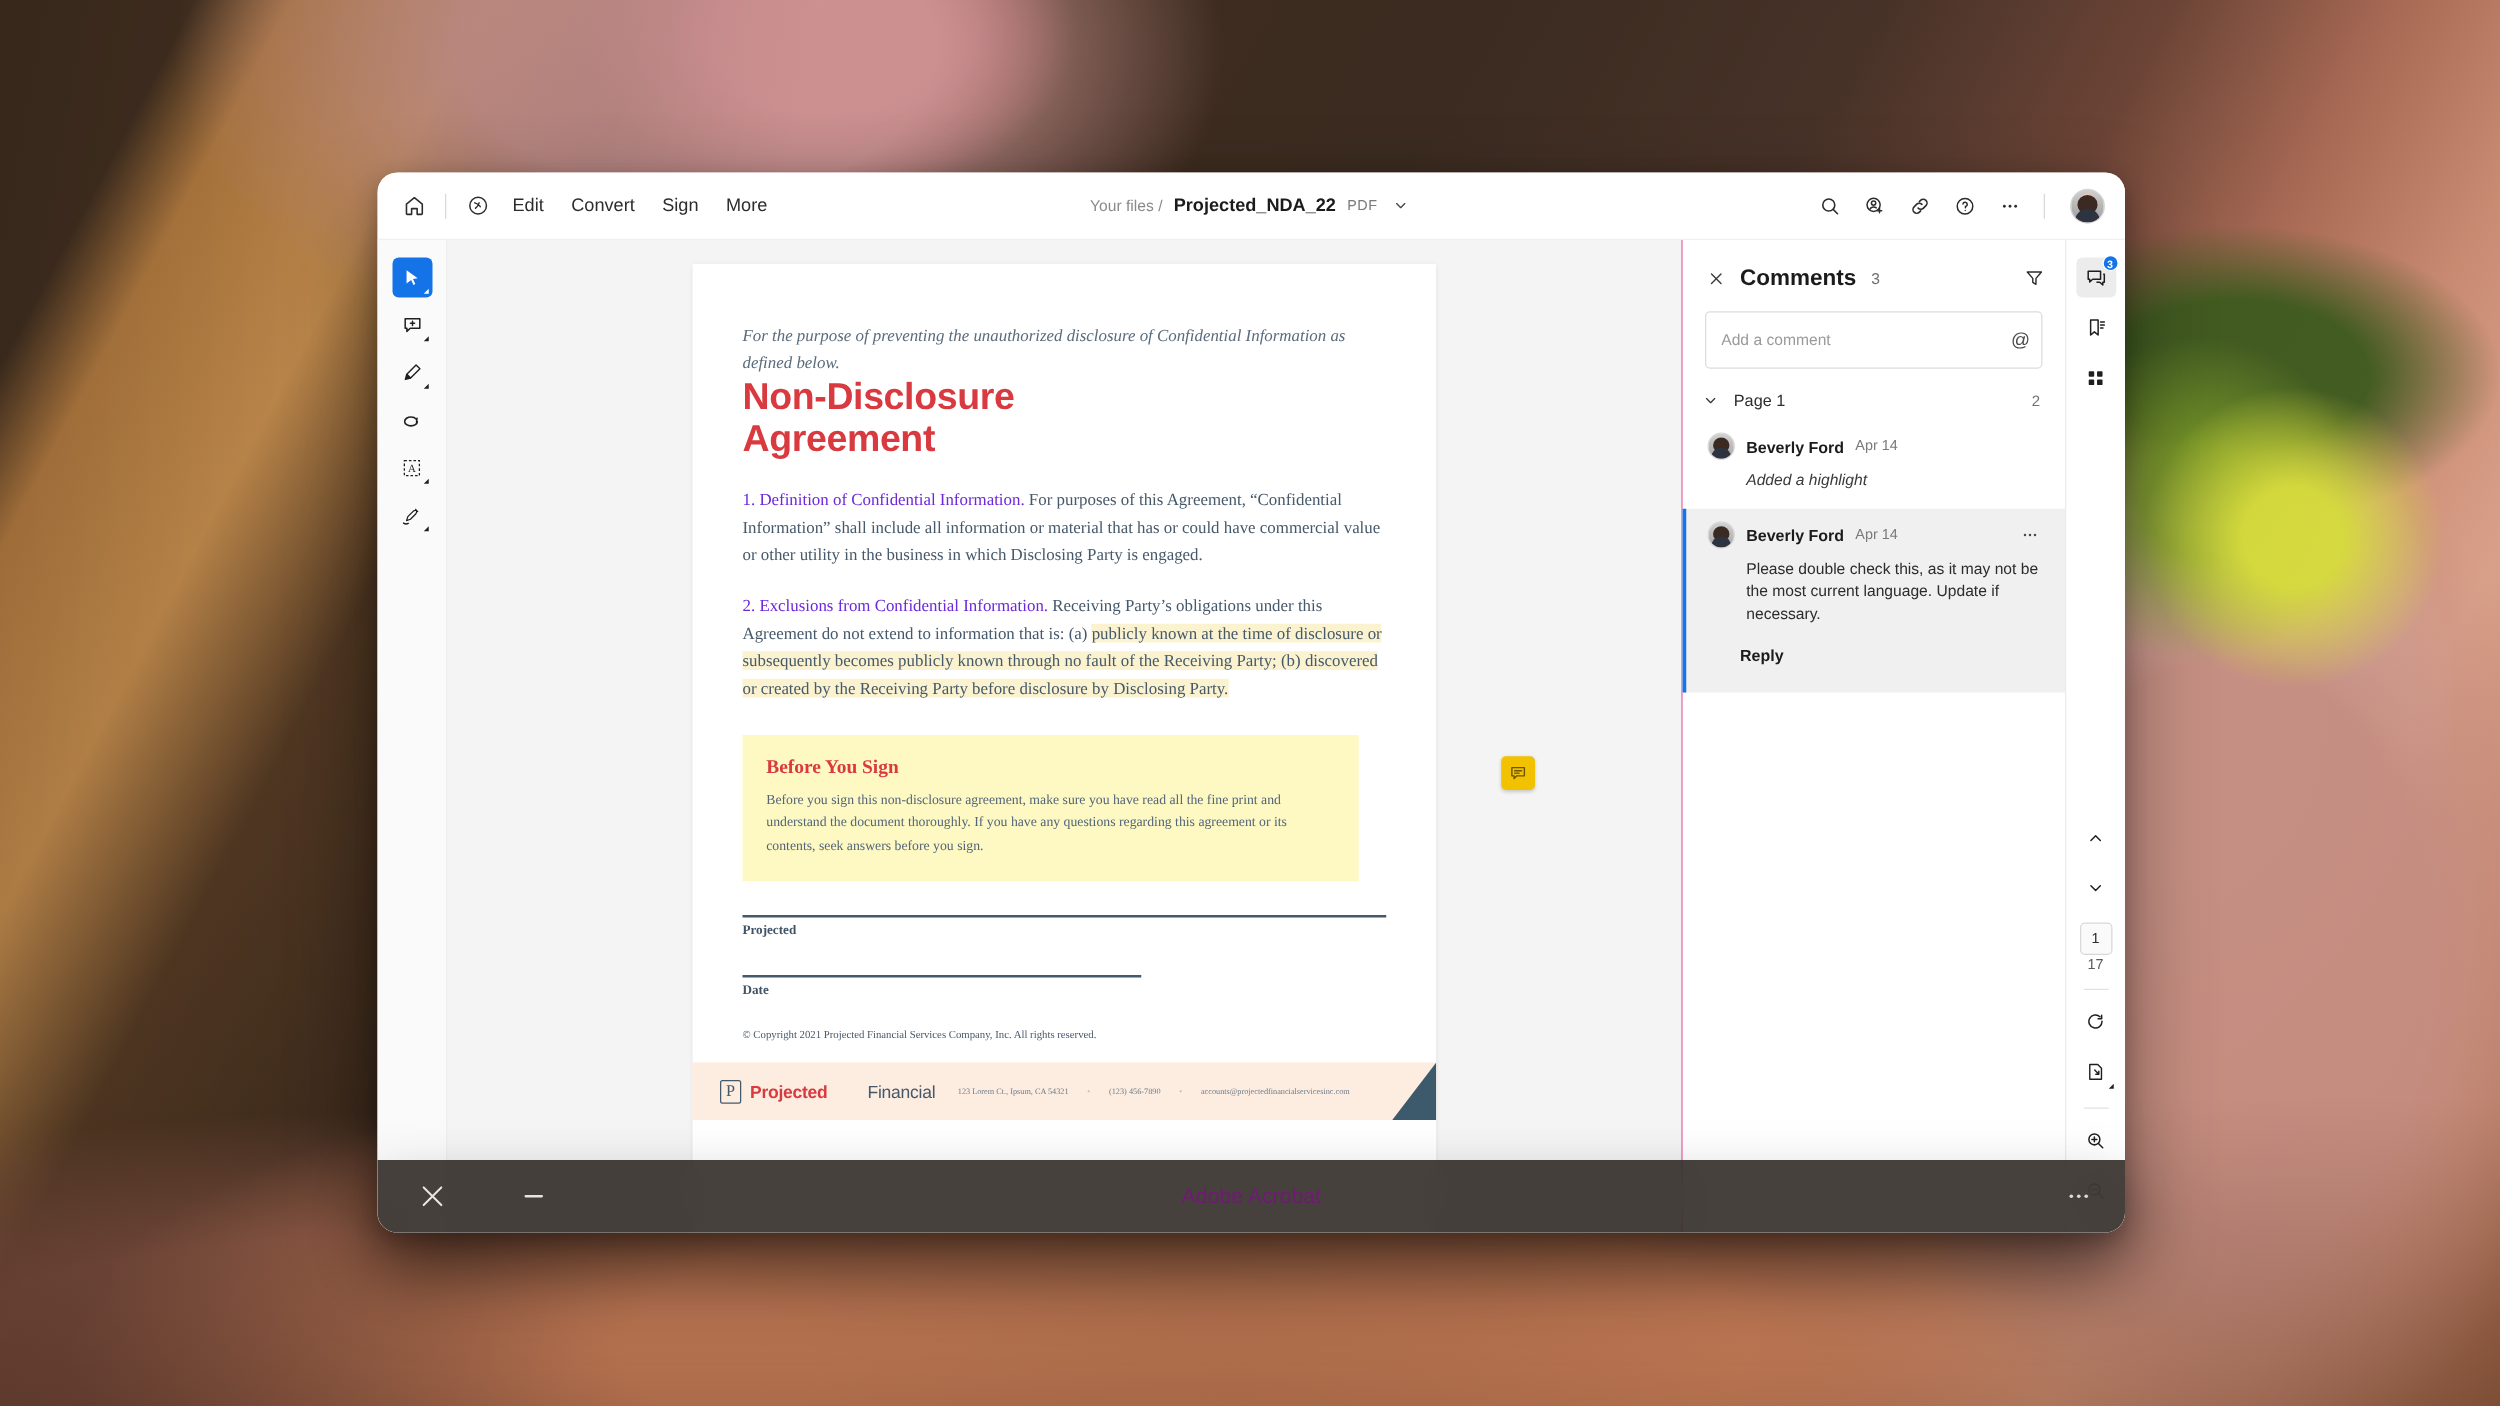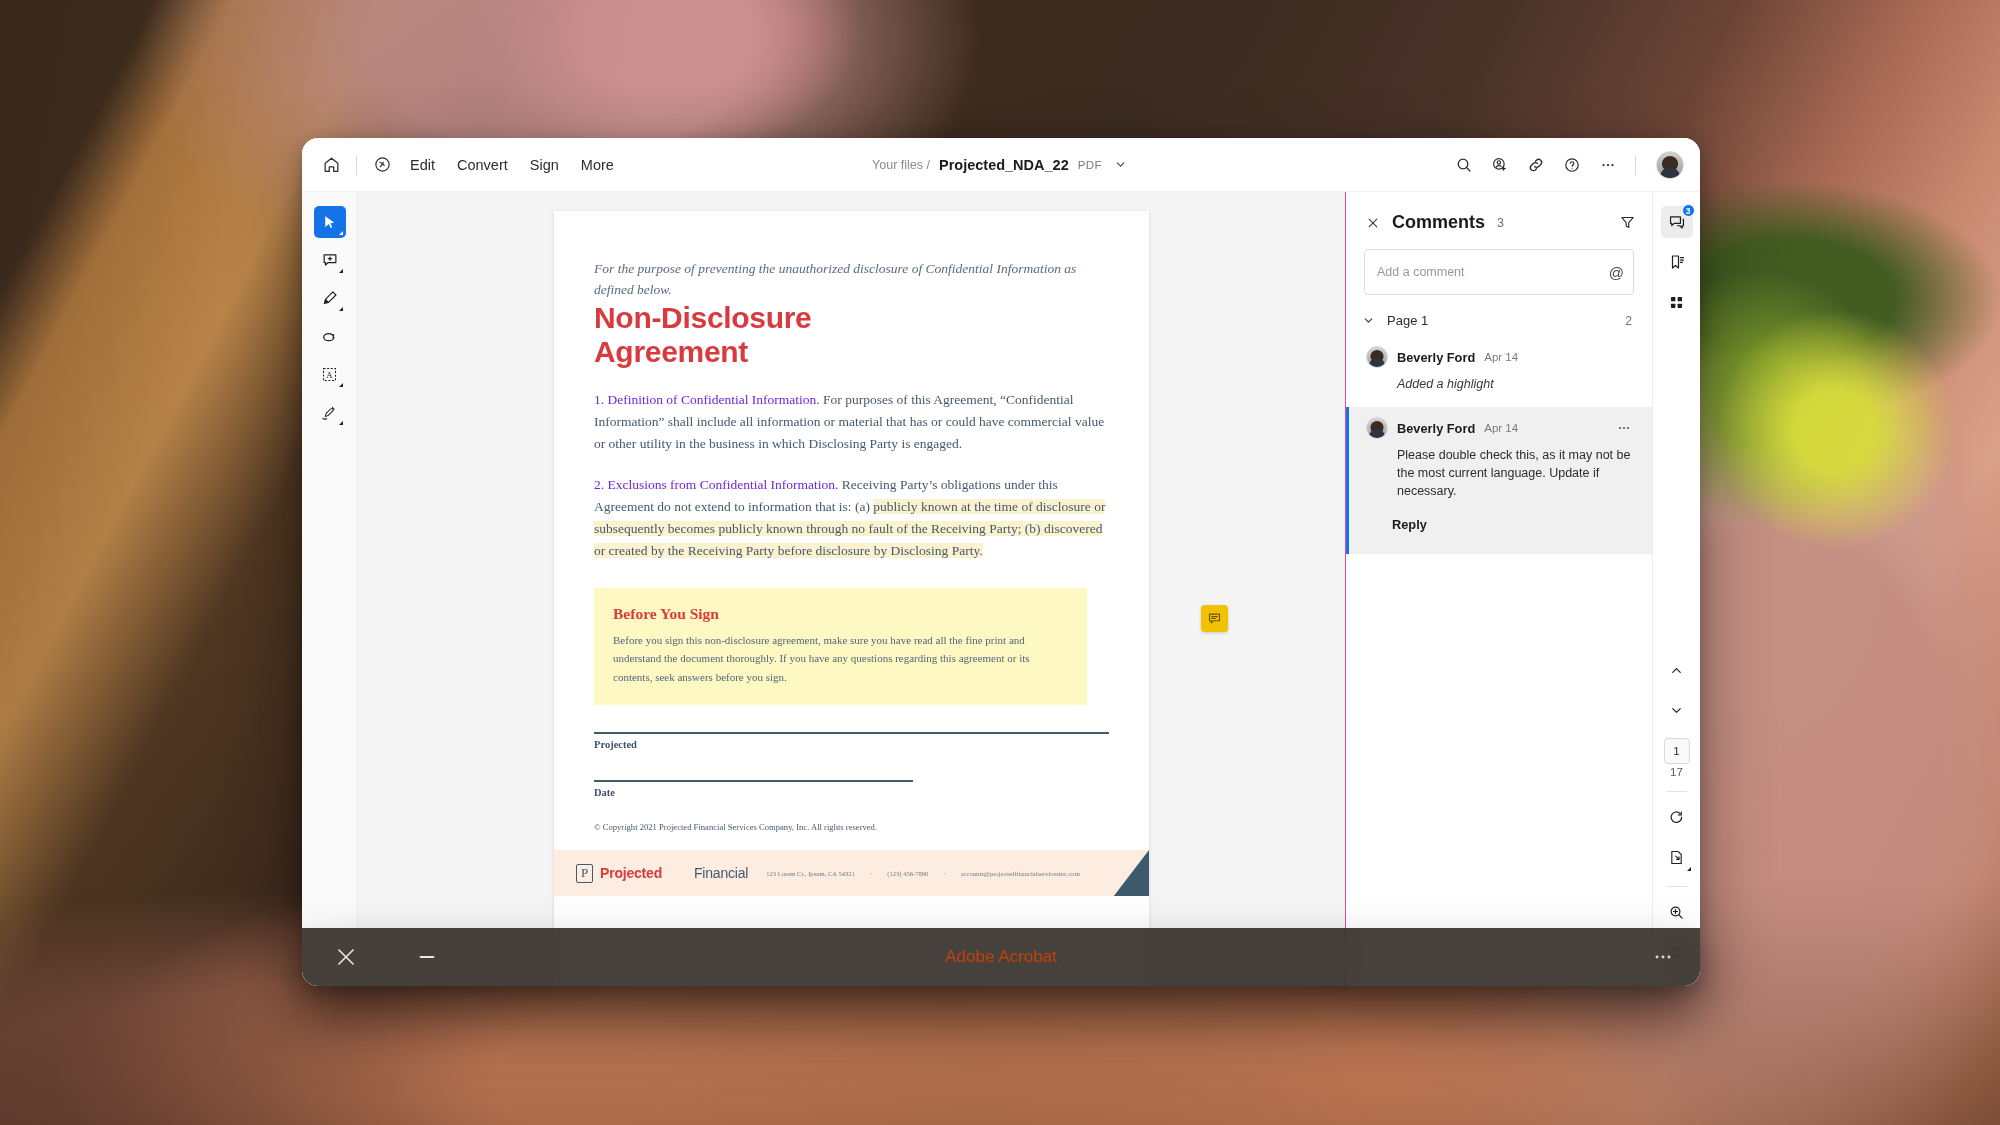--- a/index.html
+++ b/index.html
@@ -364,21 +364,21 @@
     border-radius: 0 0 16px 16px;
     display: flex; align-items: center;
     padding: 0 26px;
     color: #e8e4df;
     box-shadow: 0 24px 50px rgba(0,0,0,0.35);
   }
   #win-close { cursor: pointer; display:flex; padding:5px; }
   #win-min { cursor: pointer; margin-left: 45px; display:flex; padding:5px;}
   #win-title {
     position: absolute; left: 50%; transform: translateX(-50%);
-    font-size: 17px; color: #c2410c;
+    font-size: 17px; color: #701a75;
   }
   #win-more { margin-left: auto; cursor: pointer; font-size: 20px; letter-spacing: 2px; line-height: 0.6; color:#ded9d3;}
 
   svg { display: block; }
 </style>
 </head>
 <body>
 
 <div id="desktop"></div>
 

